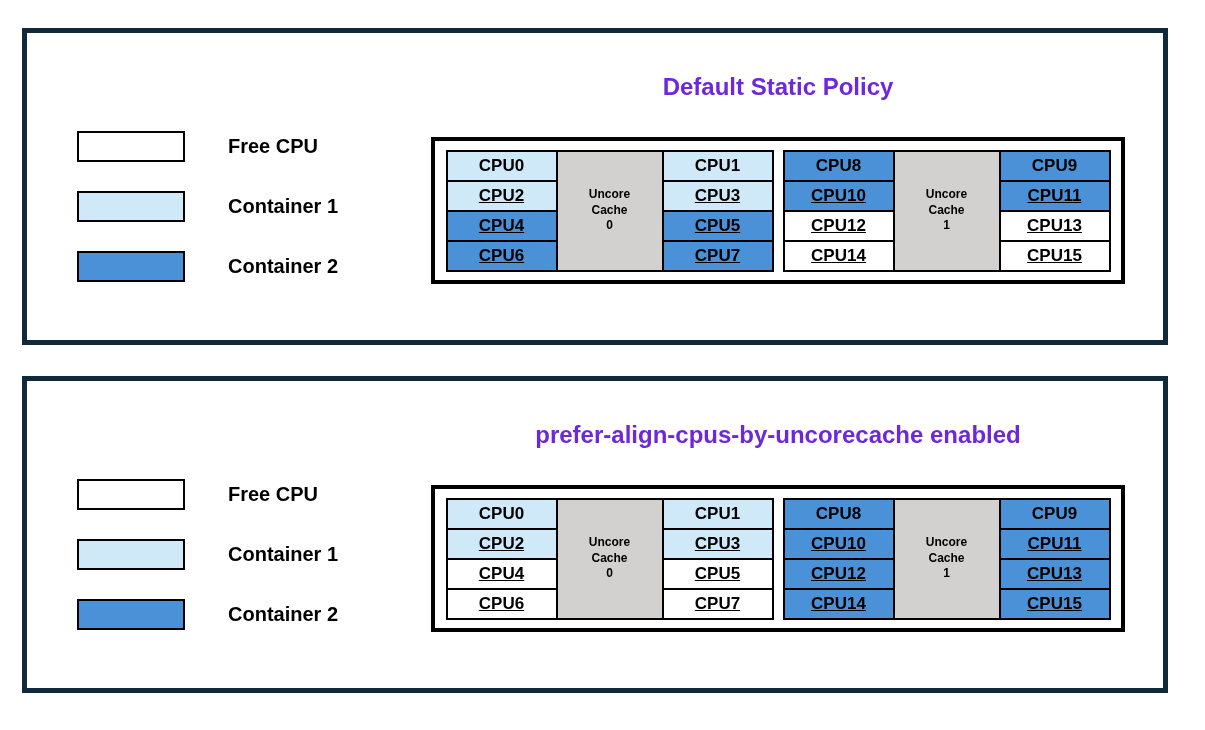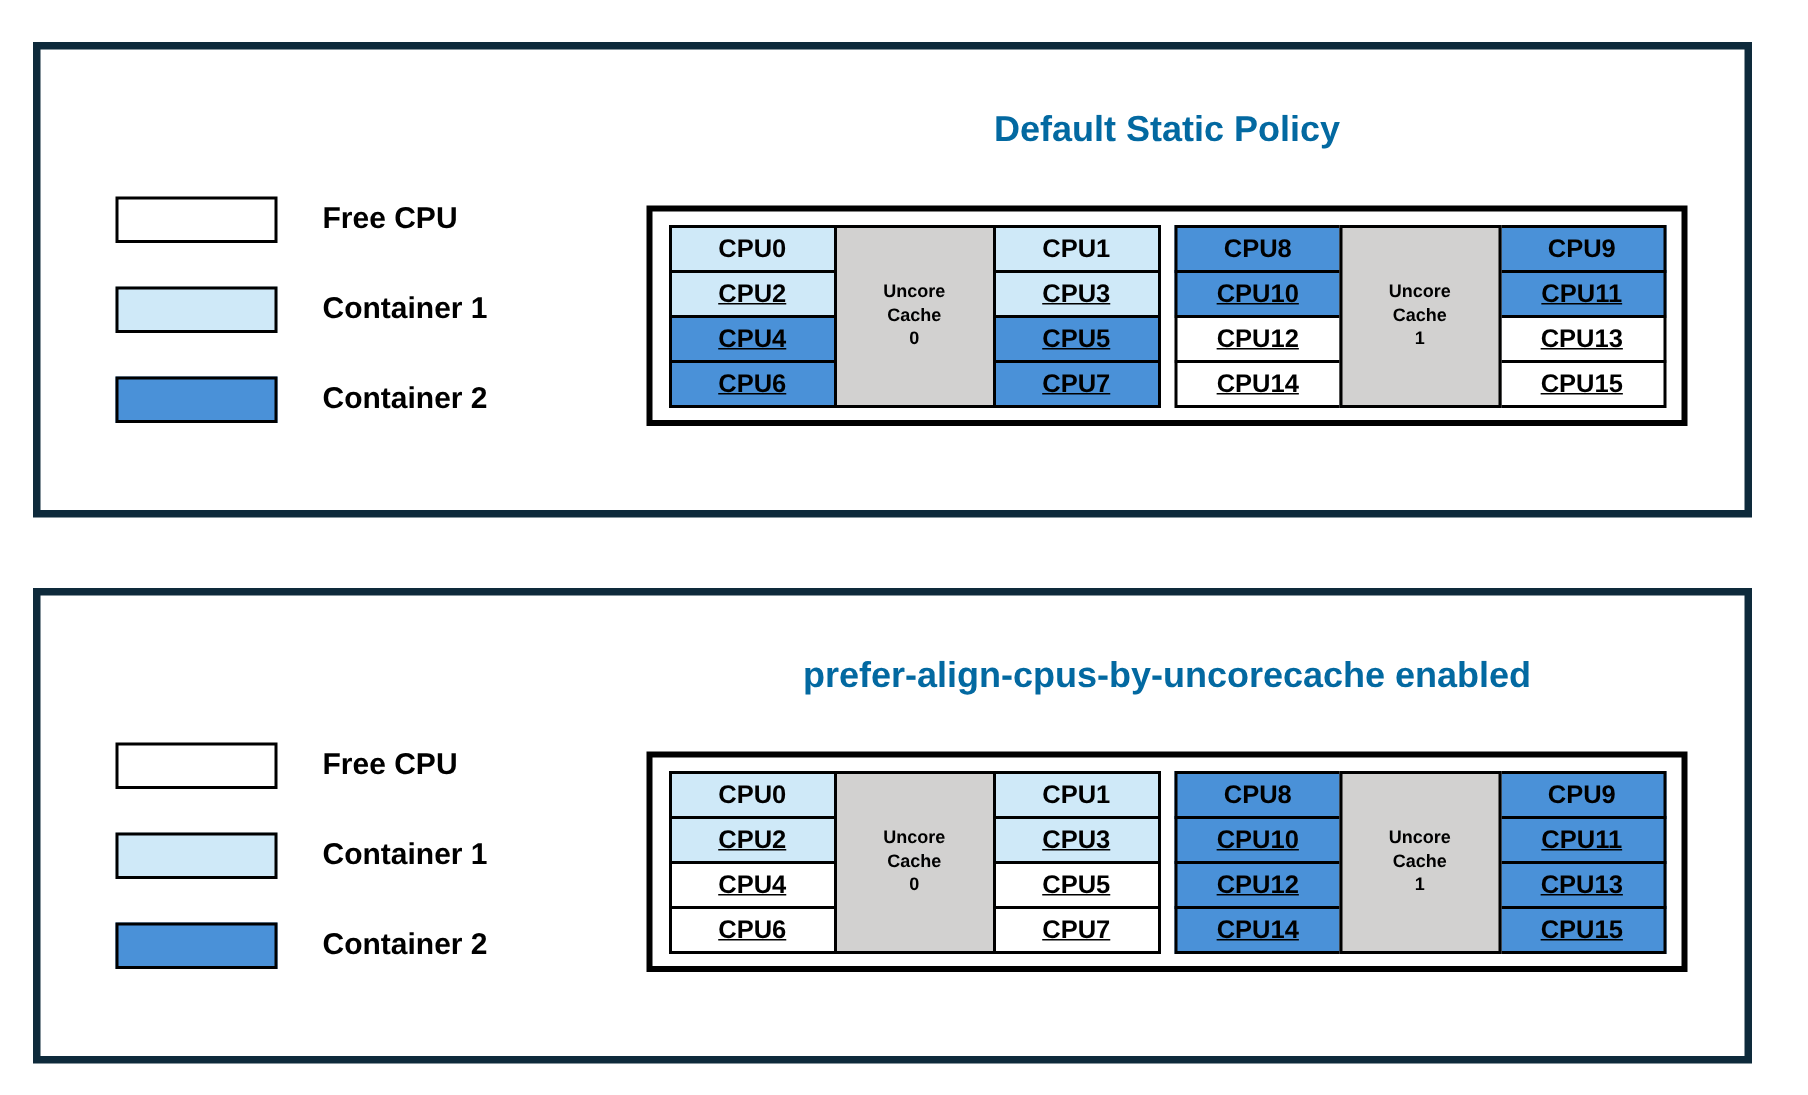--- a/index.html
+++ b/index.html
@@ -5,35 +5,35 @@
   * { margin:0; padding:0; box-sizing:border-box; }
   html,body { width:1205px; height:730px; background:#ffffff;
     font-family:"Liberation Sans", sans-serif; }
   body { position:relative; overflow:hidden; }
 
   .panel {
     position:absolute; left:22px; width:1146px; height:317px;
     border:5px solid var(--panel-border); background:#ffffff;
   }
   .panel.top { top:28px; }
-  .panel.bottom { top:392px;padding-left:20px; }
+  .panel.bottom { top:376px;padding-left:20px; }
 
   .panel-title {
     position:absolute; left:404px; top:40px; width:694px;
-    text-align:center; font-size:24px; font-weight:bold; color:#0369a1;
+    text-align:center; font-size:24px; font-weight:bold; color:#6d28d9;
     white-space:nowrap;
   }
 
   .legend { position:absolute; left:50px; top:98px; }
   .legend-row { display:flex; align-items:center; height:31px; margin-bottom:29px; }
   .legend-swatch { width:108px; height:31px; border:2px solid #000; flex:none; }
   .swatch-free { background:var(--free-cpu); }
   .swatch-container1 { background:var(--container1); }
   .swatch-container2 { background:var(--container2); }
-  .legend-label { margin-left:30px; font-size:20px; font-weight:bold; color:#000; white-space:nowrap; }
+  .legend-label { margin-left:43px; font-size:20px; font-weight:bold; color:#000; white-space:nowrap; }
 
   .diagram {
     position:absolute; left:404px; top:104px; width:694px; height:147px;
     border:4px solid #000; background:#fff;
     display:flex; align-items:center; justify-content:center; gap:9px;
   }
   .uncore-group { display:flex; align-items:flex-start; }
   .cpu-column { display:flex; flex-direction:column; }
   .cpu-cell {
     width:112px; height:32px; border:2px solid #000;

